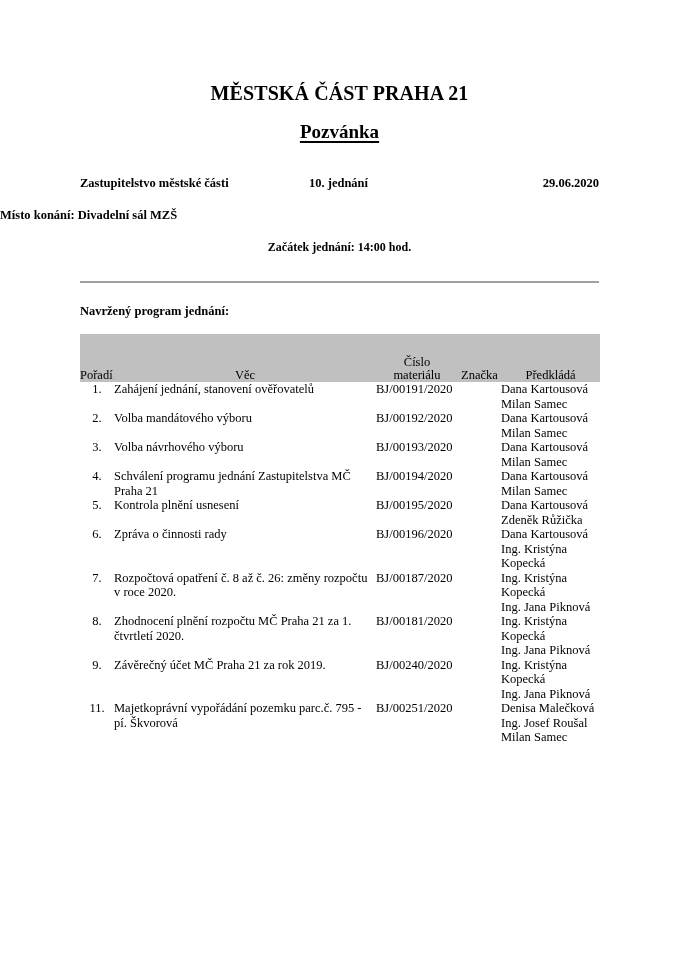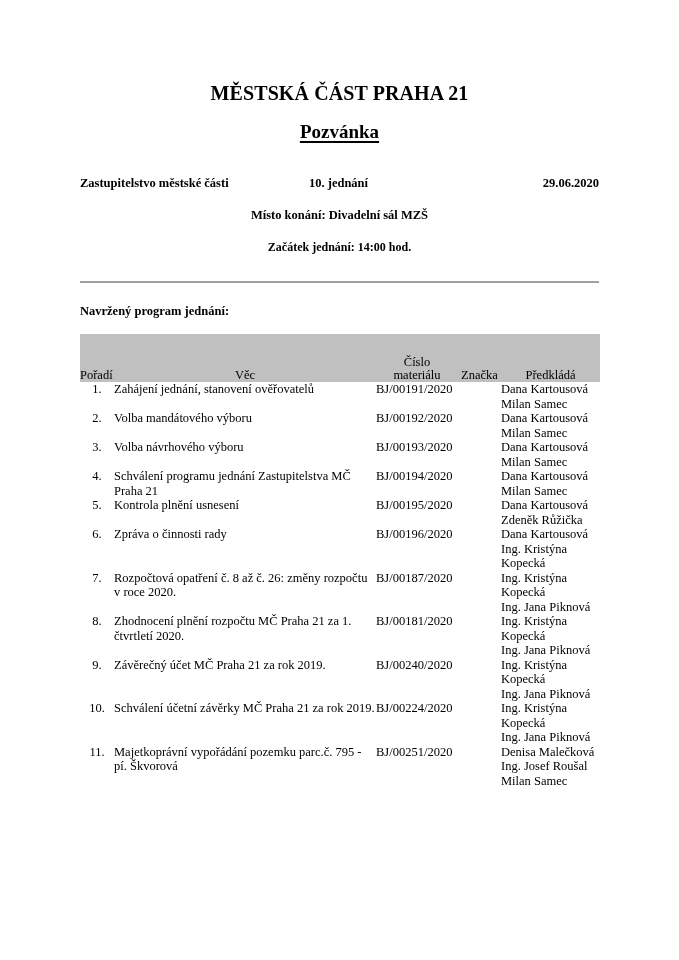--- a/index.html
+++ b/index.html
@@ -17,21 +17,21 @@
     }
     .subtitle span { text-decoration: underline; text-underline-offset: 3px; text-decoration-thickness: 2px; text-align: center; }
     .meta-row {
       position: absolute; top: 176px; left: 80px; width: 519px; height: 16px;
       font-weight: bold; font-size: 12.5px;
     }
     .meta-row .body-name { position: absolute; left: 0; top: 0; }
     .meta-row .session { position: absolute; left: 229px; top: 0; }
     .meta-row .date { position: absolute; right: 0; top: 0; }
     .venue {
-      position: absolute; top: 208px; left: 0; width: 679px; text-align: center;
+      position: absolute; top: 208px; left: 0; width: 679px; 
       font-weight: bold; font-size: 12.5px;
     }
     .start {
       position: absolute; top: 240px; left: 0; width: 679px; text-align: center;
       font-weight: bold; font-size: 12px;
     }
     .rule {
       position: absolute; top: 281px; left: 80px; width: 519px; height: 2px; background: #a0a0a0;
     }
     .program-heading {
@@ -189,30 +189,20 @@
         <td class="c-order">9.</td>
         <td class="c-subject">Závěrečný účet MČ Praha 21 za rok 2019.</td>
         <td class="c-material">BJ/00240/2020</td>
         <td class="c-mark"></td>
         <td class="c-presenter">
           <div>Ing. Kristýna Kopecká</div>
           <div>Ing. Jana Piknová</div>
         </td>
       </tr>
       <tr>
-        <td class="c-order">10.</td>
-        <td class="c-subject">Schválení účetní závěrky MČ Praha 21 za rok 2019.</td>
-        <td class="c-material">BJ/00224/2020</td>
-        <td class="c-mark"></td>
-        <td class="c-presenter">
-          <div>Ing. Kristýna Kopecká</div>
-          <div>Ing. Jana Piknová</div>
-        </td>
-      </tr>
-      <tr>
         <td class="c-order">11.</td>
         <td class="c-subject">Majetkoprávní vypořádání pozemku parc.č. 795 - pí. Škvorová</td>
         <td class="c-material">BJ/00251/2020</td>
         <td class="c-mark"></td>
         <td class="c-presenter">
           <div>Denisa Malečková</div>
           <div>Ing. Josef Roušal</div>
           <div>Milan Samec</div>
         </td>
       </tr>

